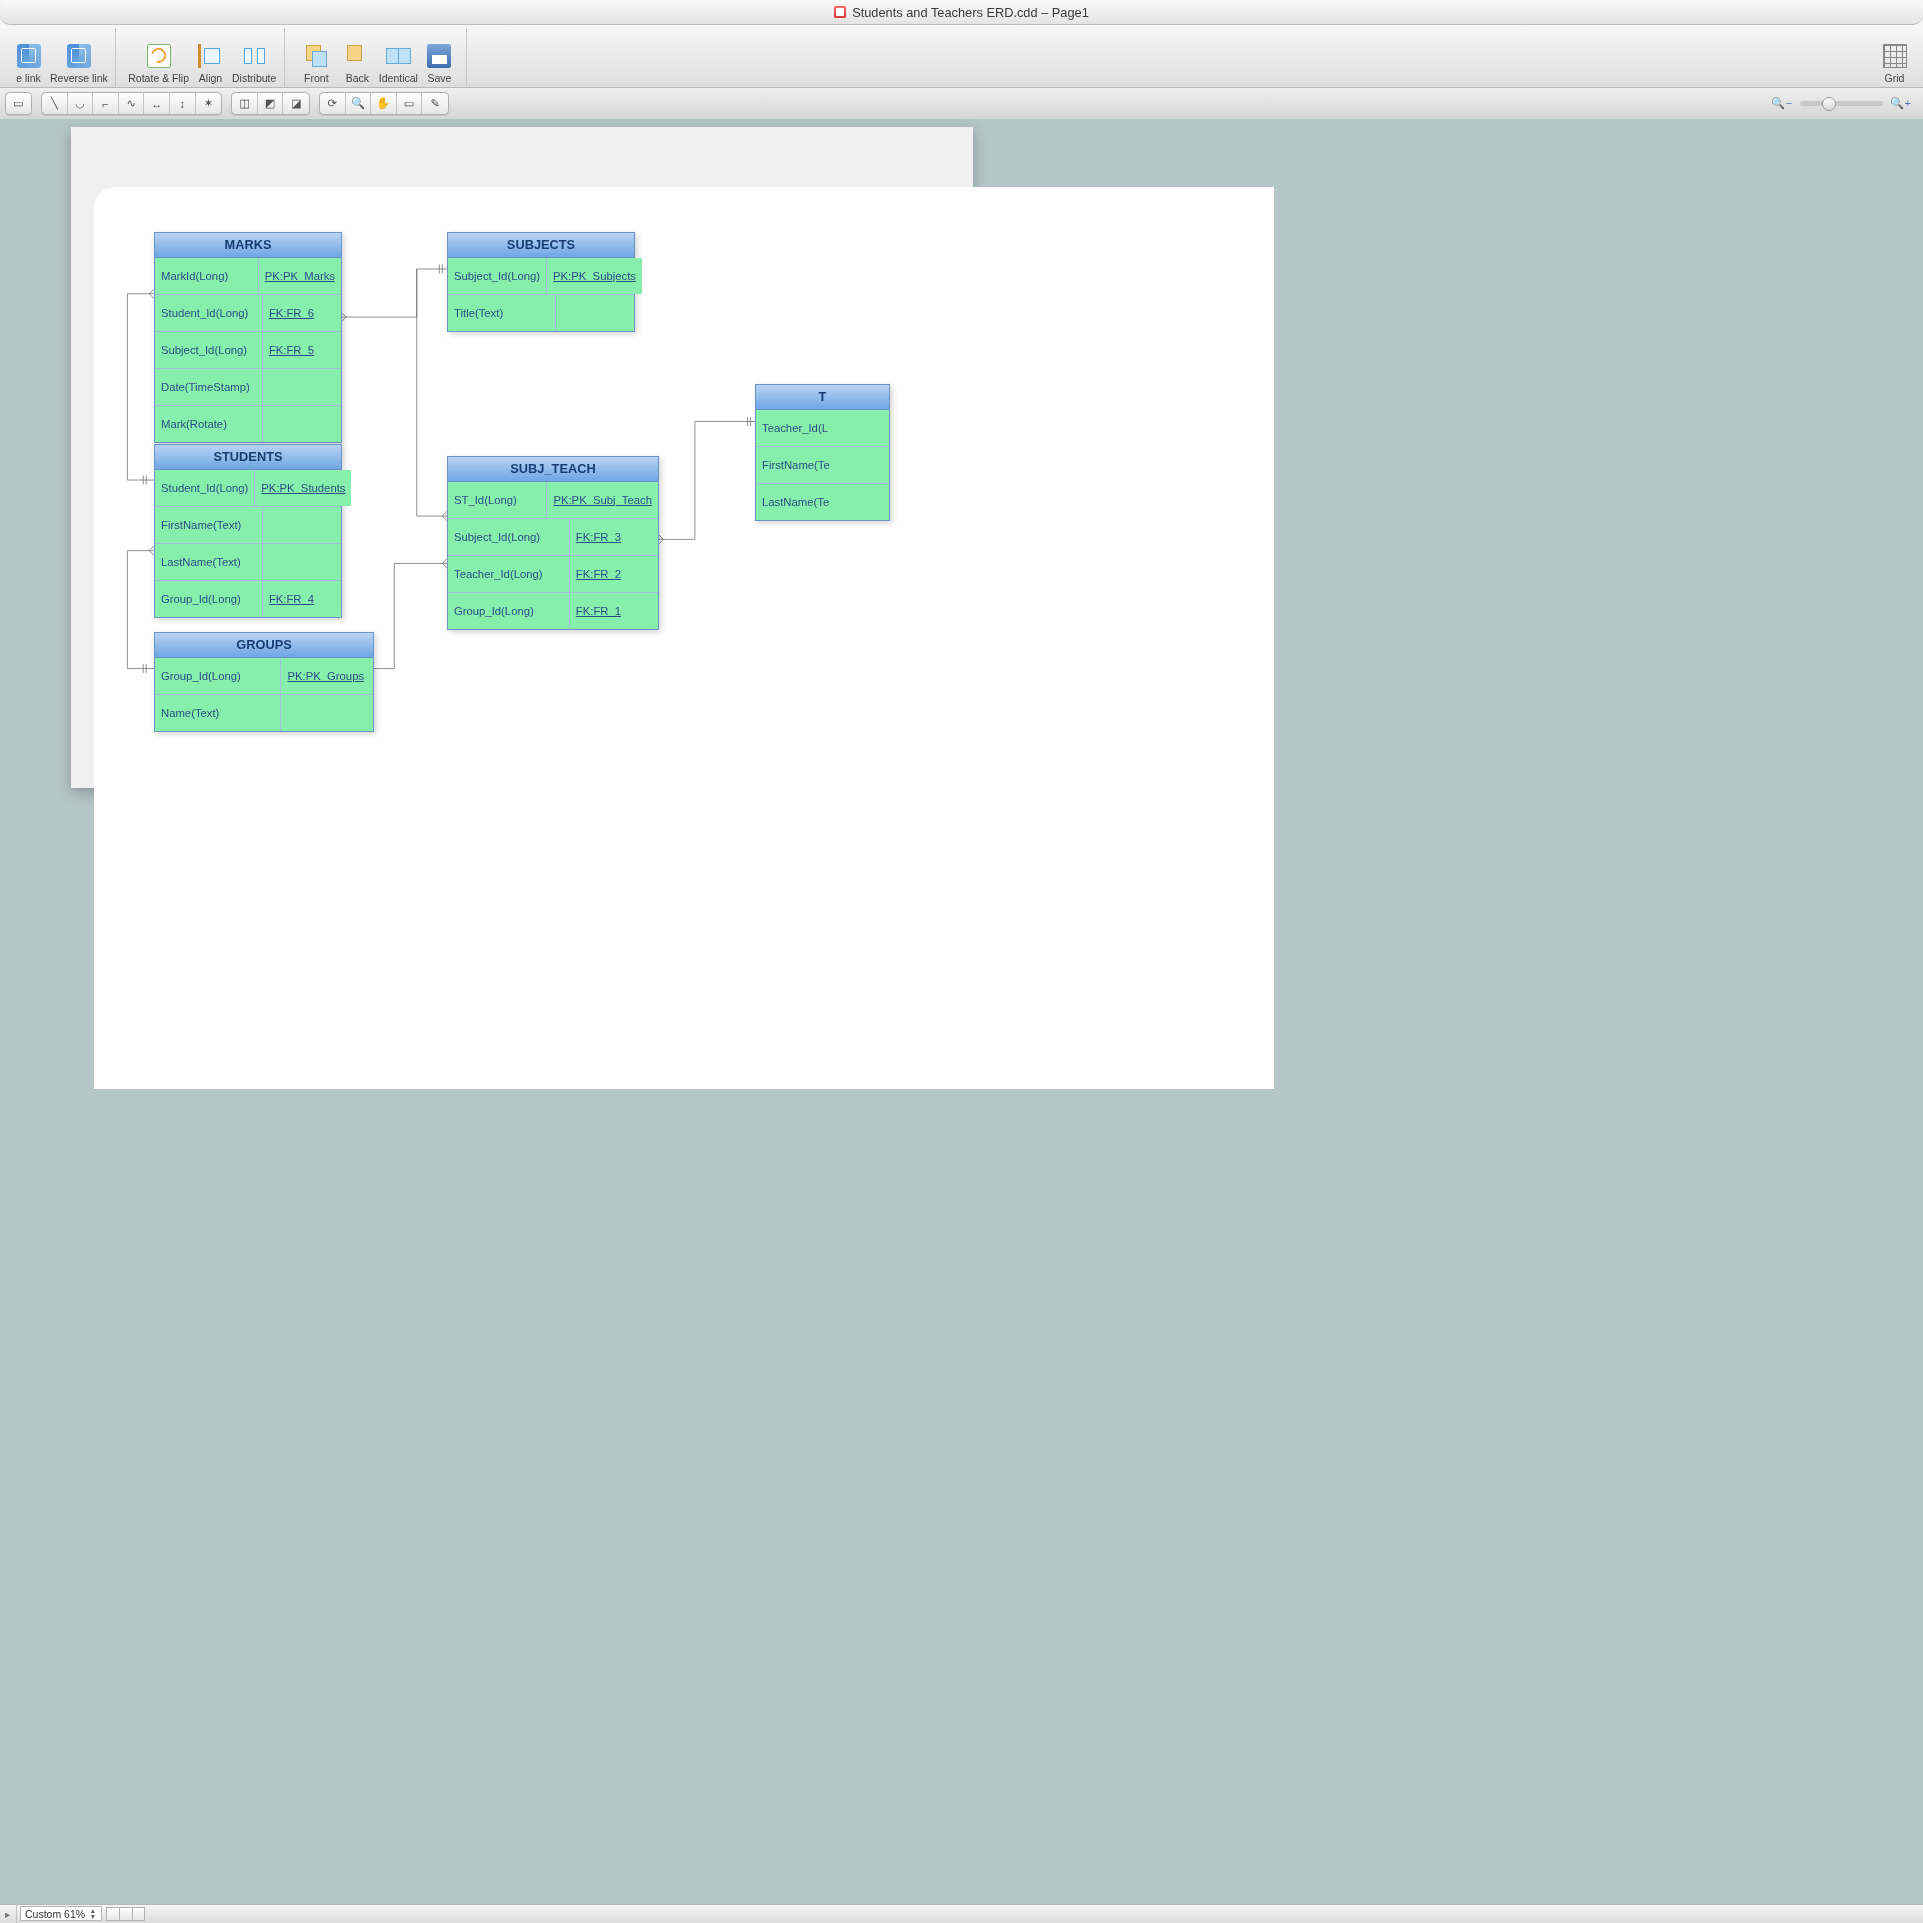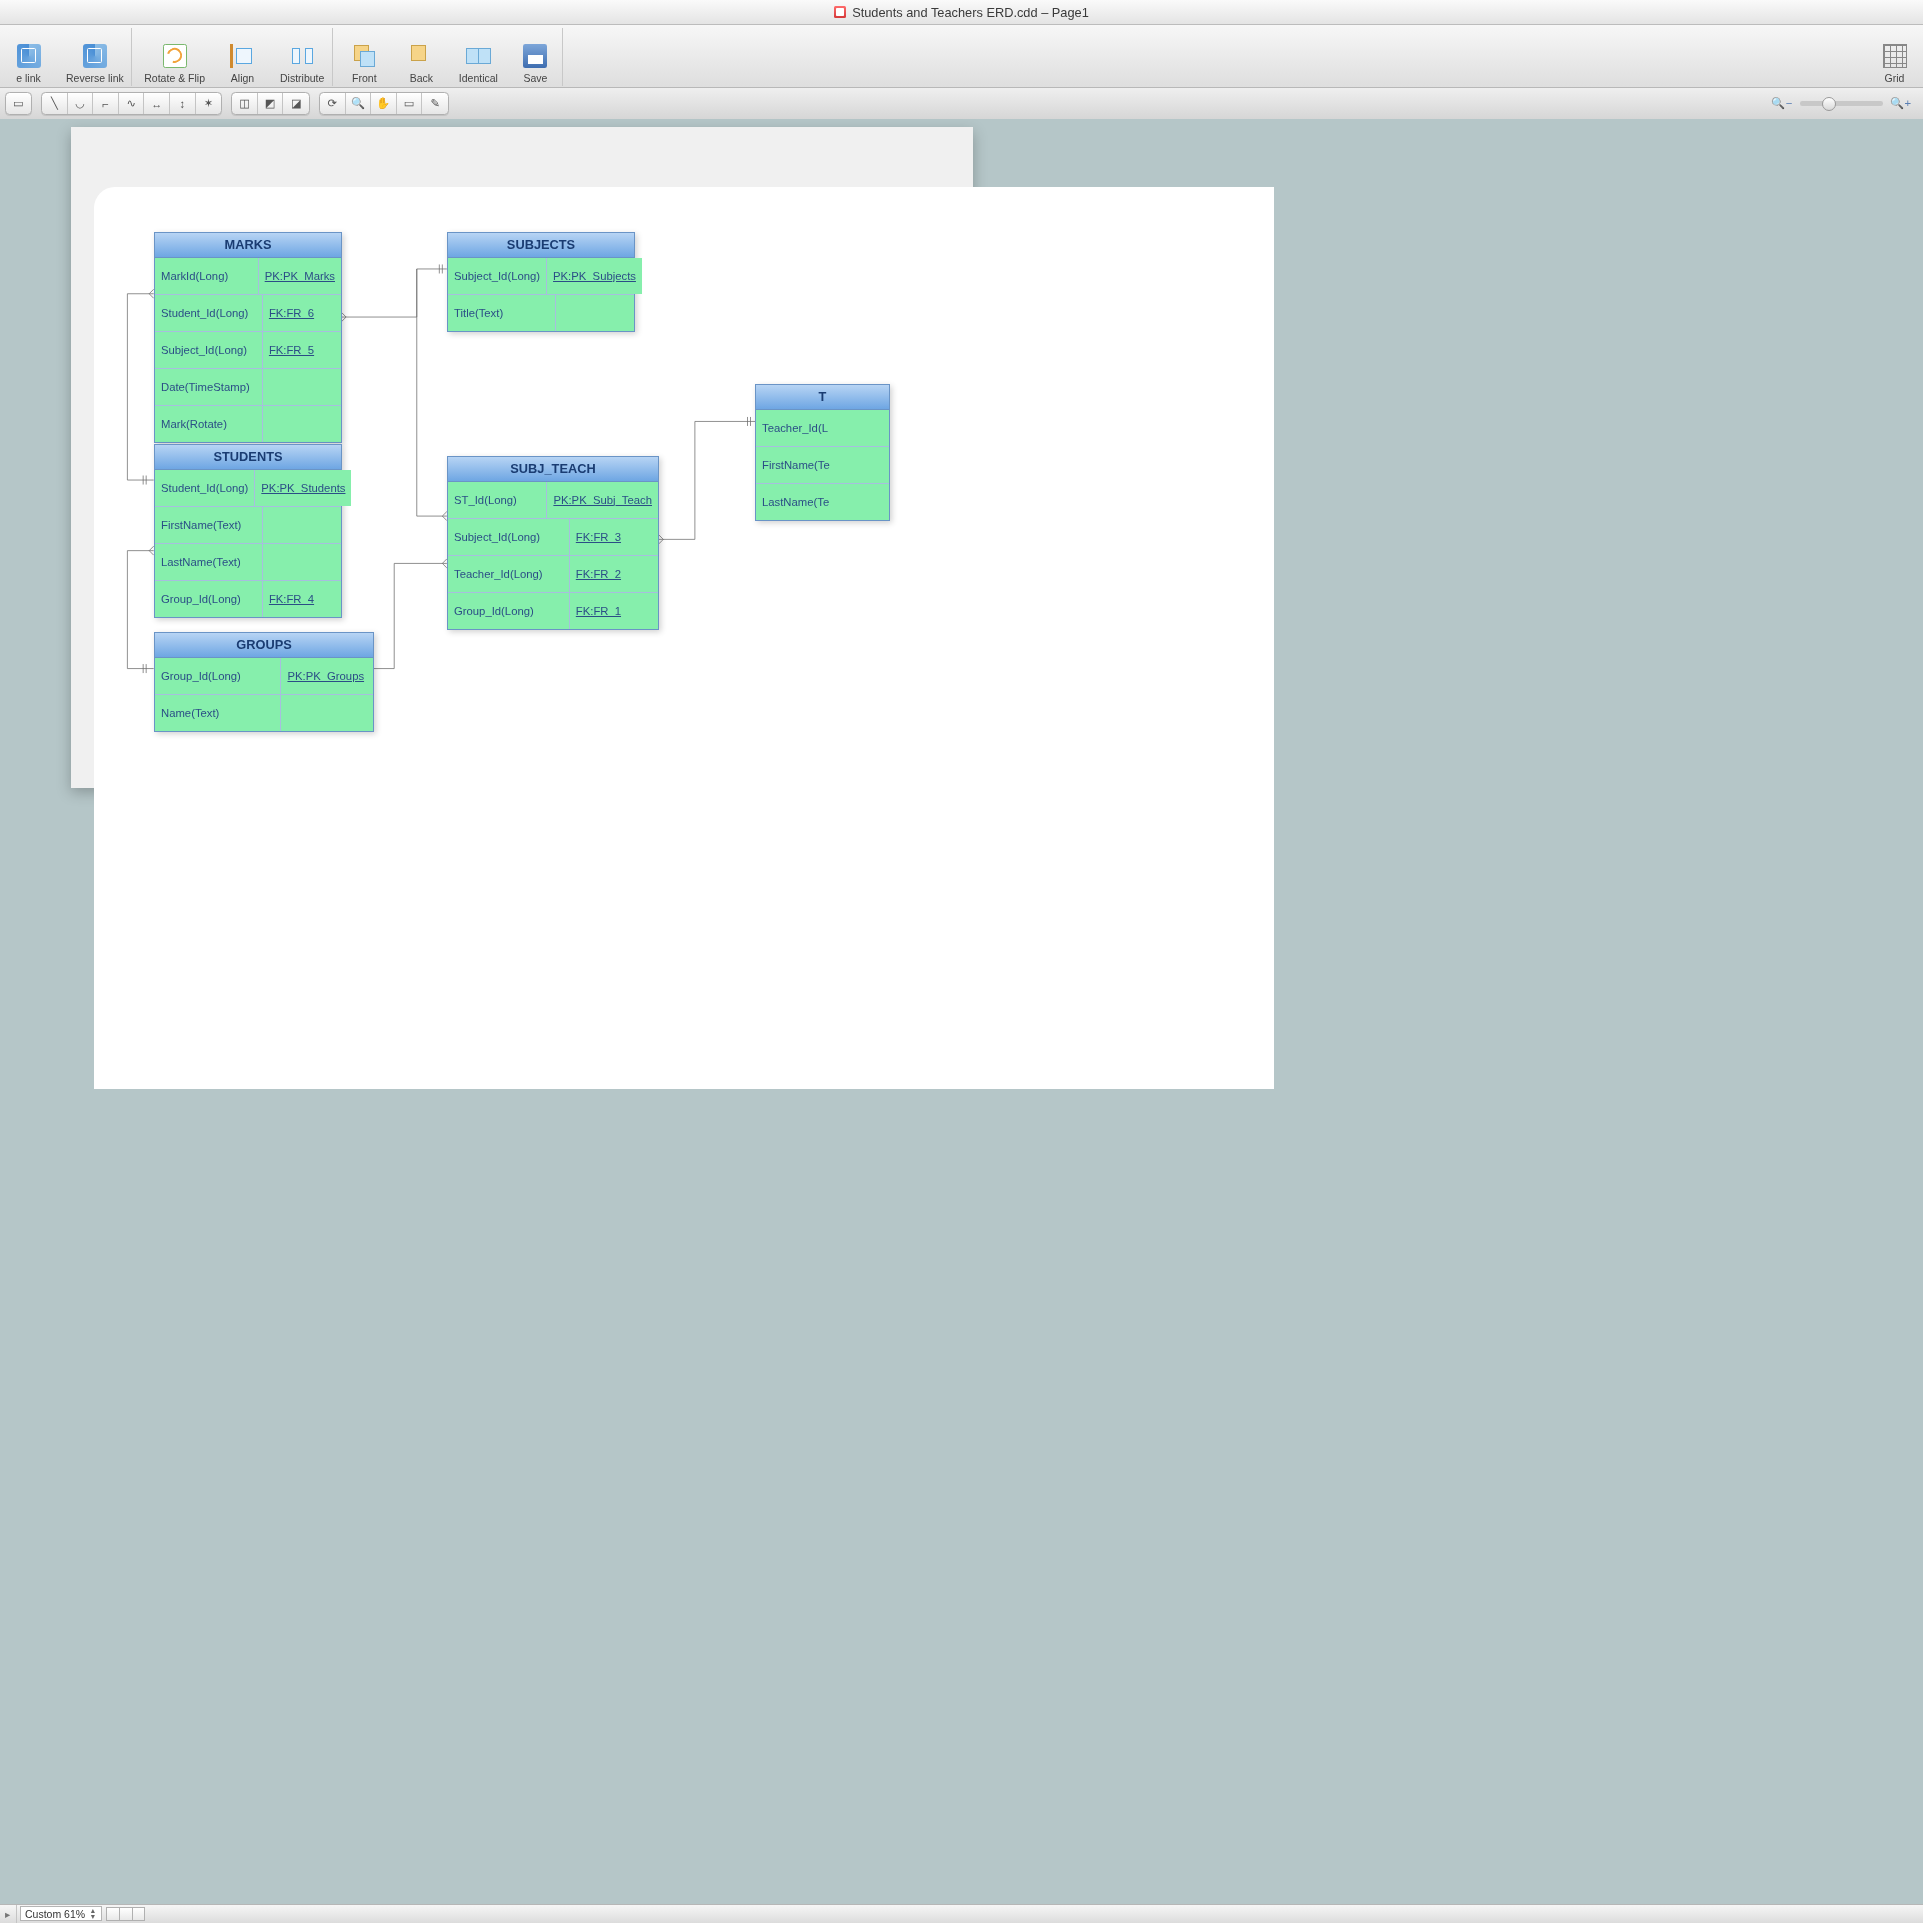--- a/index.html
+++ b/index.html
@@ -15,20 +15,21 @@
   .titlebar {
     height: 25px;
     background: linear-gradient(#fafafa, #e4e4e4);
     border-bottom: 0.8px solid #bcbcbc;
     display: flex;
     align-items: center;
     justify-content: center;
     gap: 6px;
     font-size: 12.8px;
     color: #3a3a3a;
+    border-radius: 10px;
   }
   .titlebar .doc-icon {
     width: 12px; height: 12px;
     background: linear-gradient(#ff6b6b, #d43a3a);
     border-radius: 1.5px;
     position: relative;
   }
   .titlebar .doc-icon::after {
     content: ""; position: absolute;
     top: 2.3px; left: 2.3px; right: 2.3px; bottom: 2.3px;
@@ -40,21 +41,21 @@
     height: 63px;
     background: linear-gradient(#f7f7f7, #dedede);
     border-bottom: 0.8px solid #b8b8b8;
     display: flex;
     align-items: flex-end;
     padding: 3px 1.5px 1.5px 1.5px;
     gap: 4.5px;
     overflow: hidden;
   }
   .ribbon-group {
-    display: flex; gap: 18px;
+    display: flex; gap: 2px;
     padding: 0 7.5px;
     border-right: 0.8px solid #c8c8c8;
     height: 100%;
     align-items: flex-end;
   }
   .ribbon-group:last-child { border-right: none; margin-left: auto; }
   .ribbon-btn {
     display: flex; flex-direction: column; align-items: center; justify-content: flex-end;
     min-width: 39px; height: 100%;
     font-size: 10.5px; color: #444;

